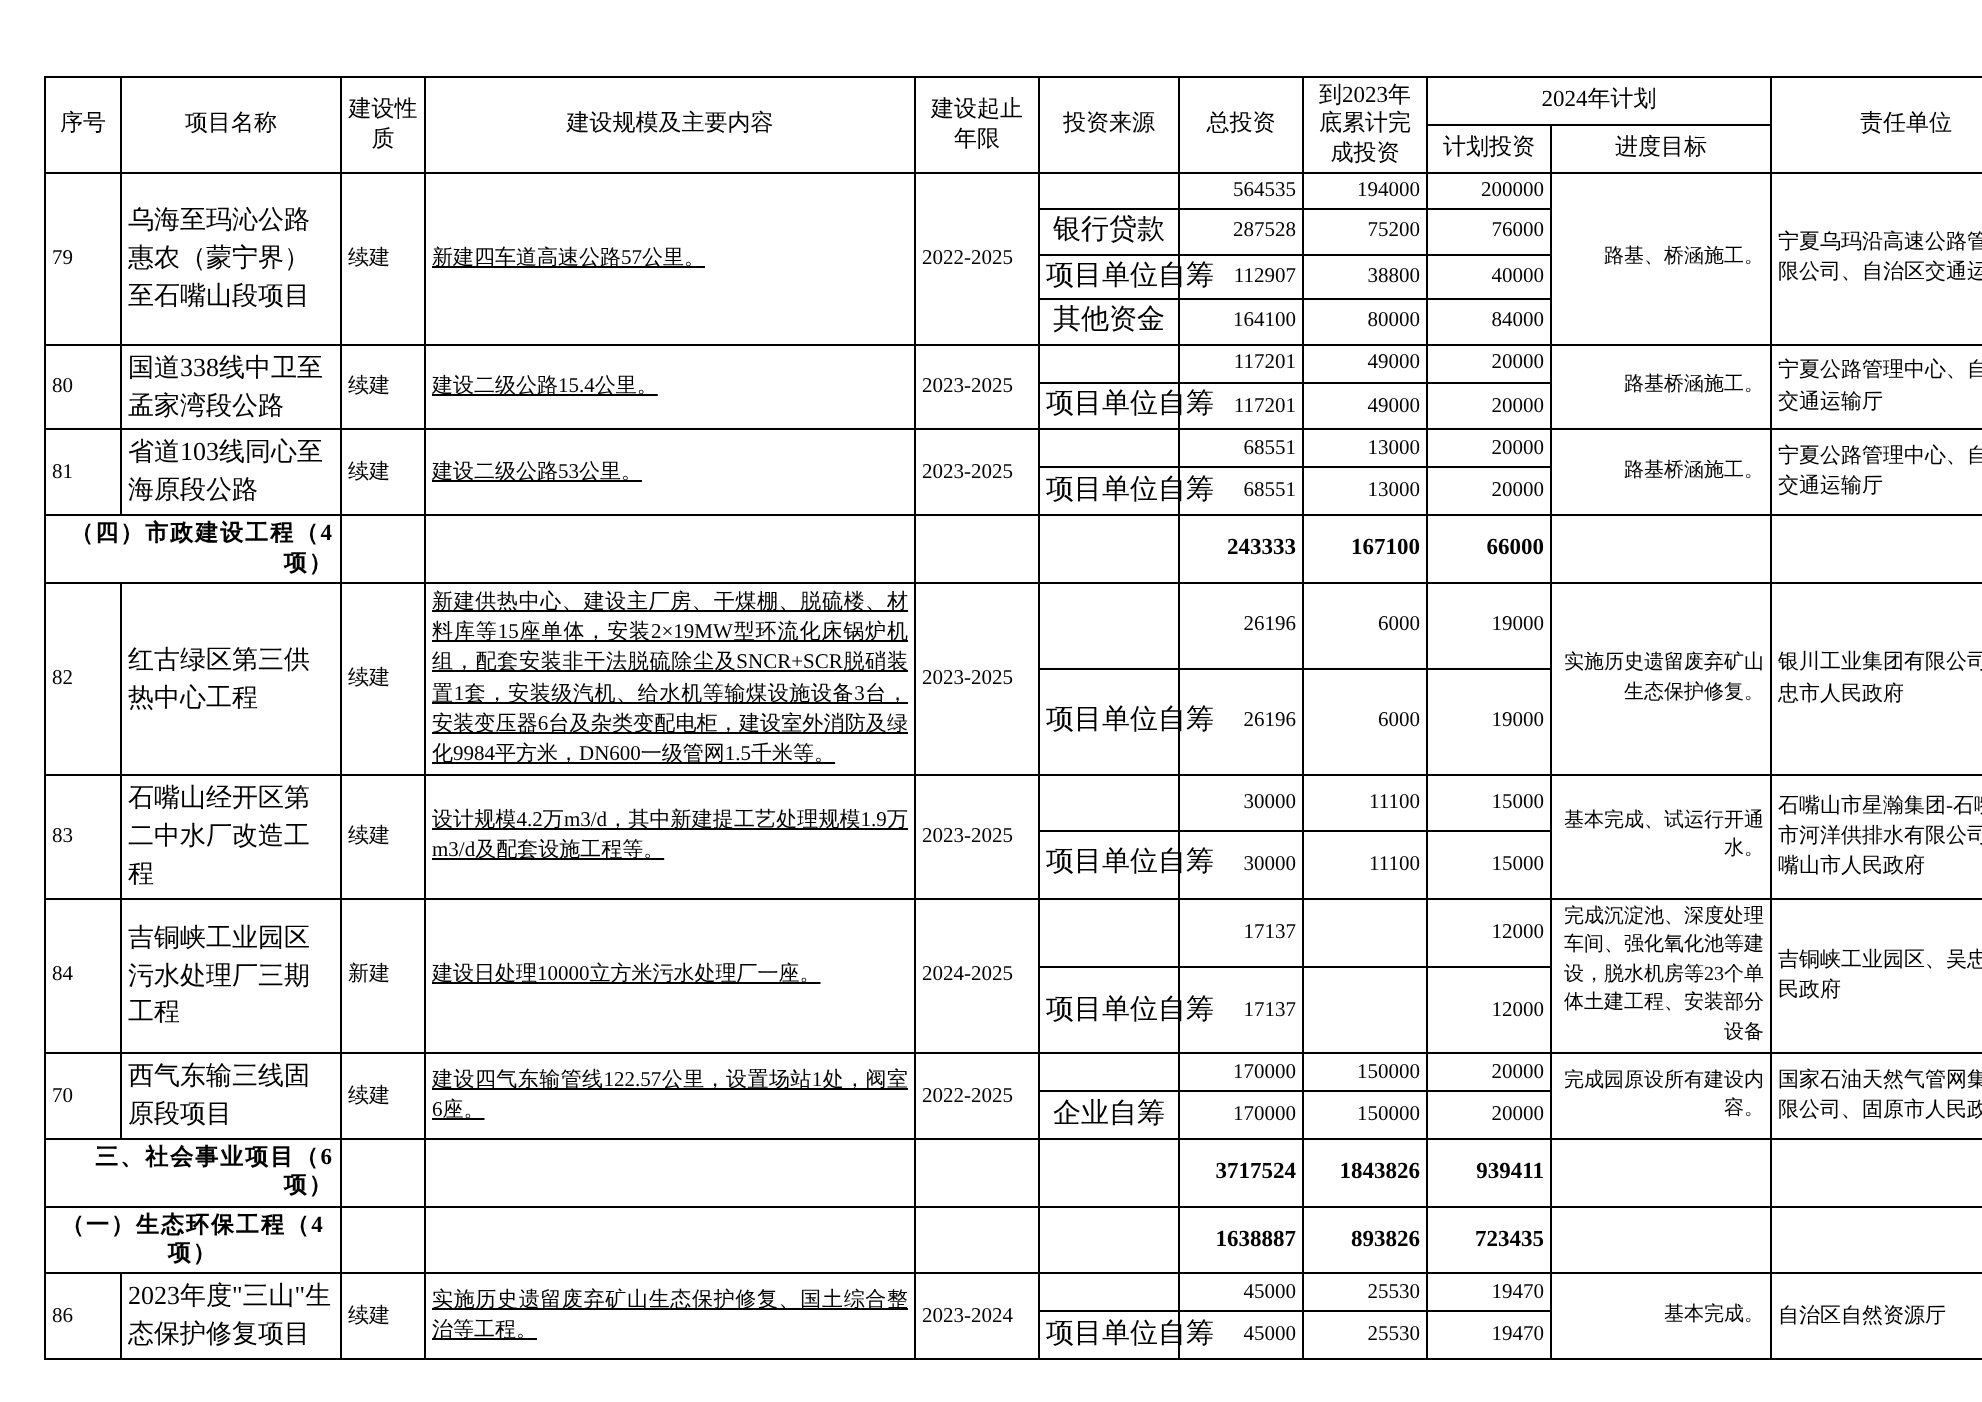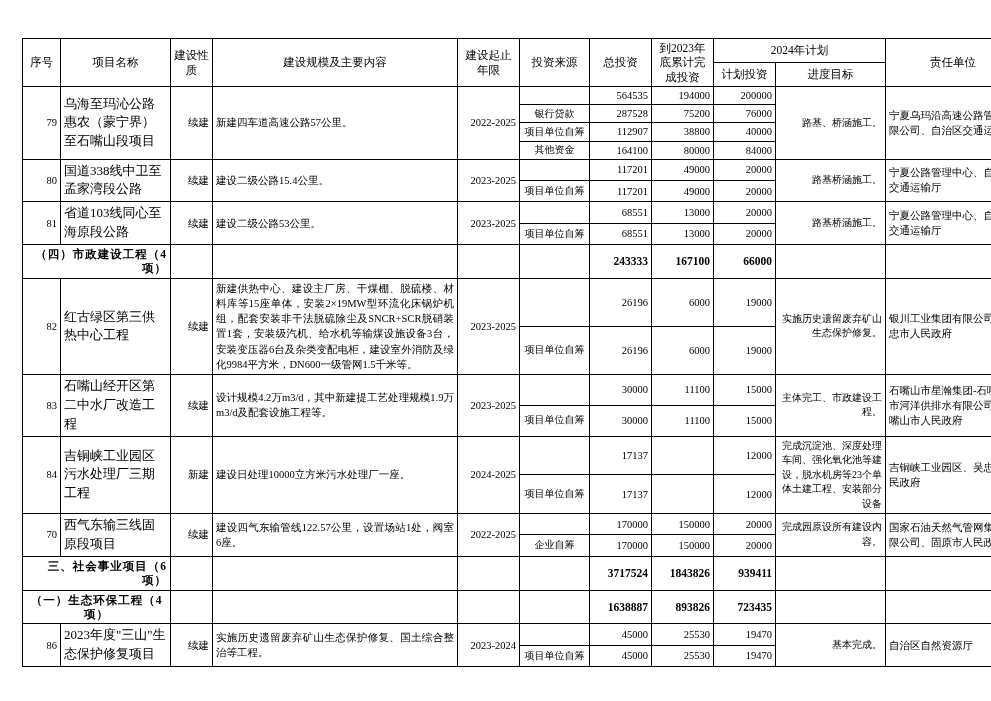--- a/index.html
+++ b/index.html
@@ -41,38 +41,38 @@
     vertical-align: middle;
     word-break: break-all;
   }
   thead th {
     text-align: center;
     font-weight: normal;
     font-size: 11.5px;
     padding: 4px 2px;
   }
   .hdr-tall { height: 26px; }
-  td.c { text-align: right; }
+  td.c { text-align: left; }
   td.num { text-align: right; padding-right: 6px; font-size: 10.5px; }
   td.mid { vertical-align: middle; }
-  td.top { vertical-align: top; }
+  td.top { vertical-align: top; text-decoration: underline; }
   .sec-row td {
     font-weight: bold;
     font-size: 11.5px;
   }
   .sec-label {
     text-align: right;
     letter-spacing: 1px;
   }
   .sec-label.indent {
     text-align: center;
   }
   .src-cell {
     text-align: center;
-    font-size: 10px;
+    font-size: 14px;
     white-space: nowrap;
   }
   .name-cell {
     font-size: 13px;
     line-height: 1.45;
     padding: 3px 4px;
   }
   .desc-cell {
     font-size: 10.5px;
     line-height: 1.45;
@@ -248,21 +248,21 @@
         <tr>
           <td rowspan="2" class="c mid">83</td>
           <td rowspan="2" class="name-cell mid">石嘴山经开区第二中水厂改造工程</td>
           <td rowspan="2" class="c mid">续建</td>
           <td rowspan="2" class="desc-cell top">设计规模4.2万m3/d，其中新建提工艺处理规模1.9万m3/d及配套设施工程等。</td>
           <td rowspan="2" class="c mid">2023-2025</td>
           <td class="src-cell"></td>
           <td class="num">30000</td>
           <td class="num">11100</td>
           <td class="num">15000</td>
-          <td rowspan="2" class="goal-cell mid">主体完工、市政建设工程。</td>
+          <td rowspan="2" class="goal-cell mid">基本完成、试运行开通水。</td>
           <td rowspan="2" class="unit-cell mid">石嘴山市星瀚集团-石嘴山市河洋供排水有限公司、石嘴山市人民政府</td>
         </tr>
         <tr>
           <td class="src-cell">项目单位自筹</td>
           <td class="num">30000</td>
           <td class="num">11100</td>
           <td class="num">15000</td>
         </tr>
 
         <tr>

